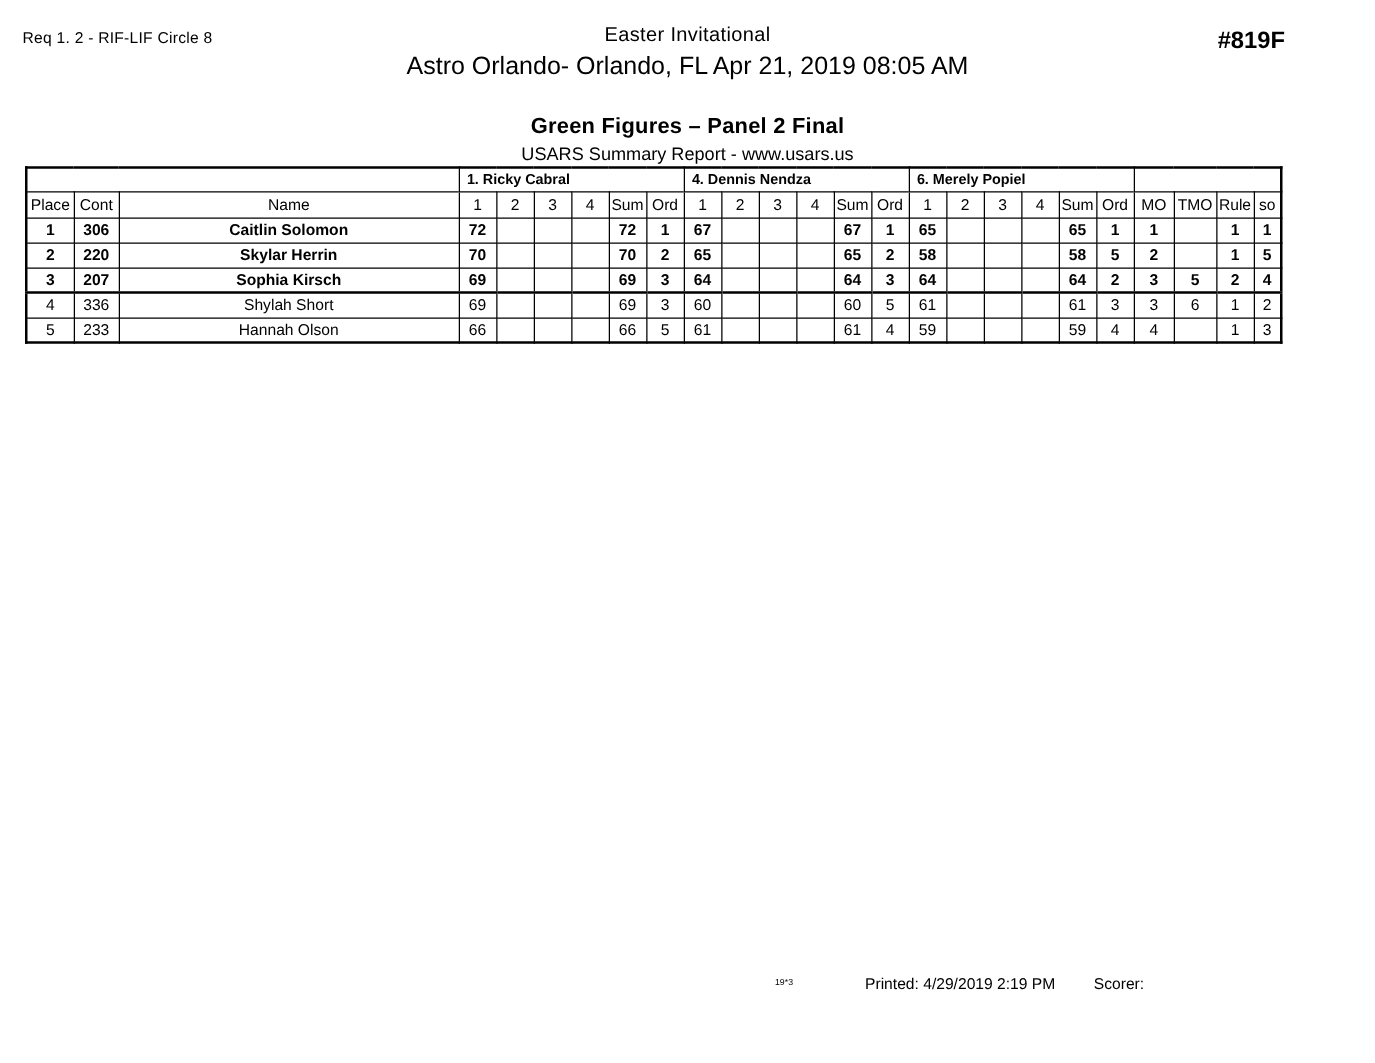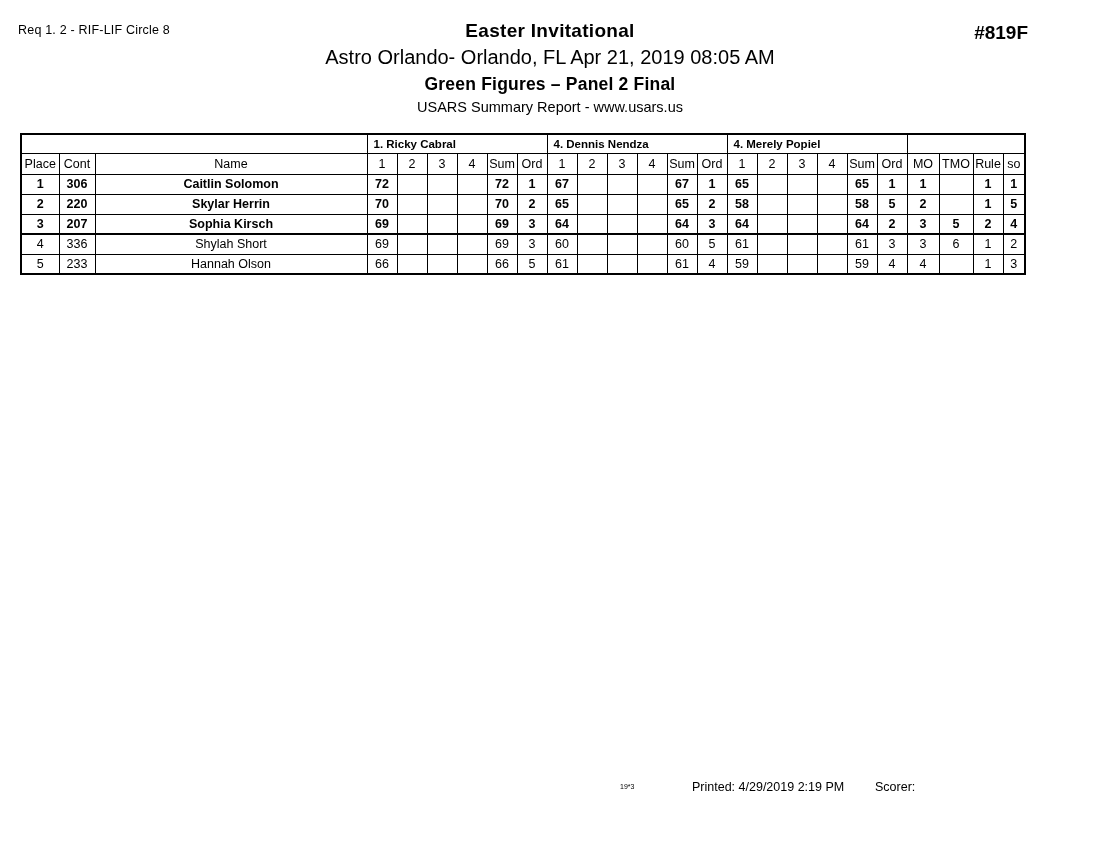--- a/index.html
+++ b/index.html
@@ -32,34 +32,35 @@
     font-weight: bold;
   }
   .title-block {
     position: absolute;
     left: 0;
     right: 0;
     top: 20px;
     text-align: center;
   }
   .title-main {
-    font-size: 19px;
-    font-weight: bold;
+    font-size: 16px;
+    font-weight: normal;
     letter-spacing: 0.3px;
     line-height: 1.15;
   }
   .title-sub1 {
     font-size: 20px;
     line-height: 1.5;
   }
   .title-sub2 {
     font-size: 17.5px;
     font-weight: bold;
     line-height: 1.45;
     letter-spacing: 0.2px;
+    margin-top: 20px;
   }
   .title-sub3 {
     font-size: 14.5px;
     line-height: 1.45;
   }
 
   
   .sheet {
     position: absolute;
     left: 20px;
@@ -174,21 +175,21 @@
 <div class="sheet">
   <table class="results">
     <tbody>
 
       <tr class="judge-row">
         <td class="spacer w-place"></td>
         <td class="spacer w-cont"></td>
         <td class="spacer w-name"></td>
         <td class="judge-cell" colspan="6">1.  Ricky Cabral</td>
         <td class="judge-cell" colspan="6">4.  Dennis Nendza</td>
-        <td class="judge-cell" colspan="6">4.  Merely Popiel</td>
+        <td class="judge-cell" colspan="6">6.  Merely Popiel</td>
         <td class="spacer w-mo"></td>
         <td class="spacer w-tmo"></td>
         <td class="spacer w-rule"></td>
         <td class="spacer w-so"></td>
       </tr>
 
       <tr class="head-row">
         <td class="w-place">Place</td>
         <td class="w-cont">Cont</td>
         <td class="w-name name-col">Name</td>

